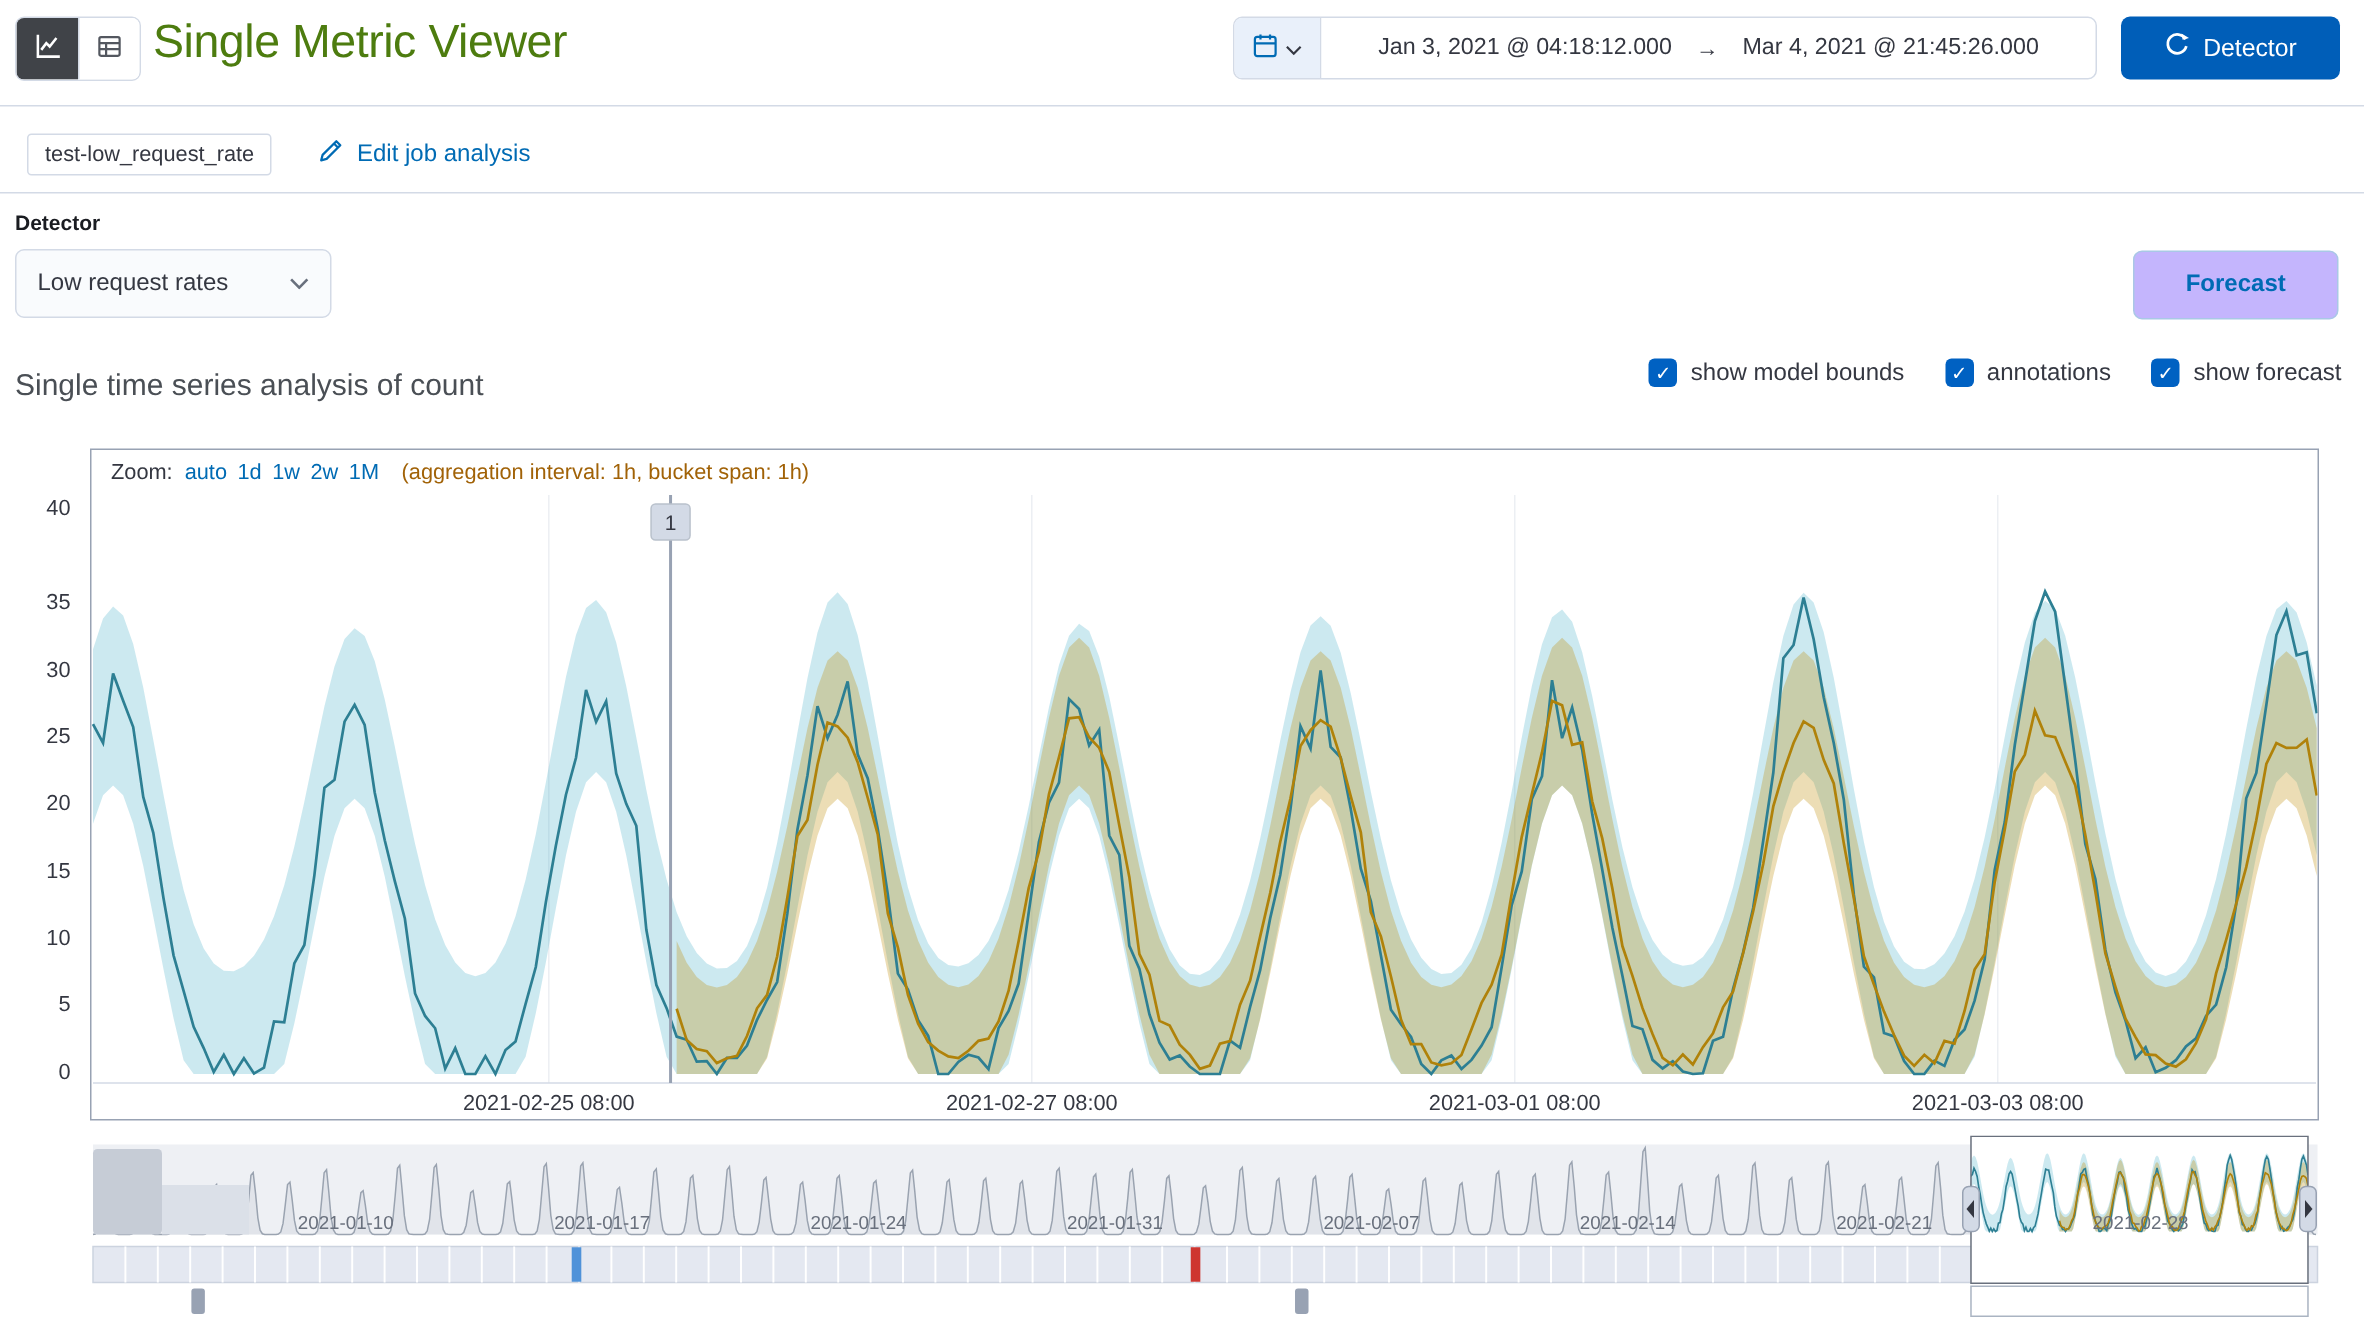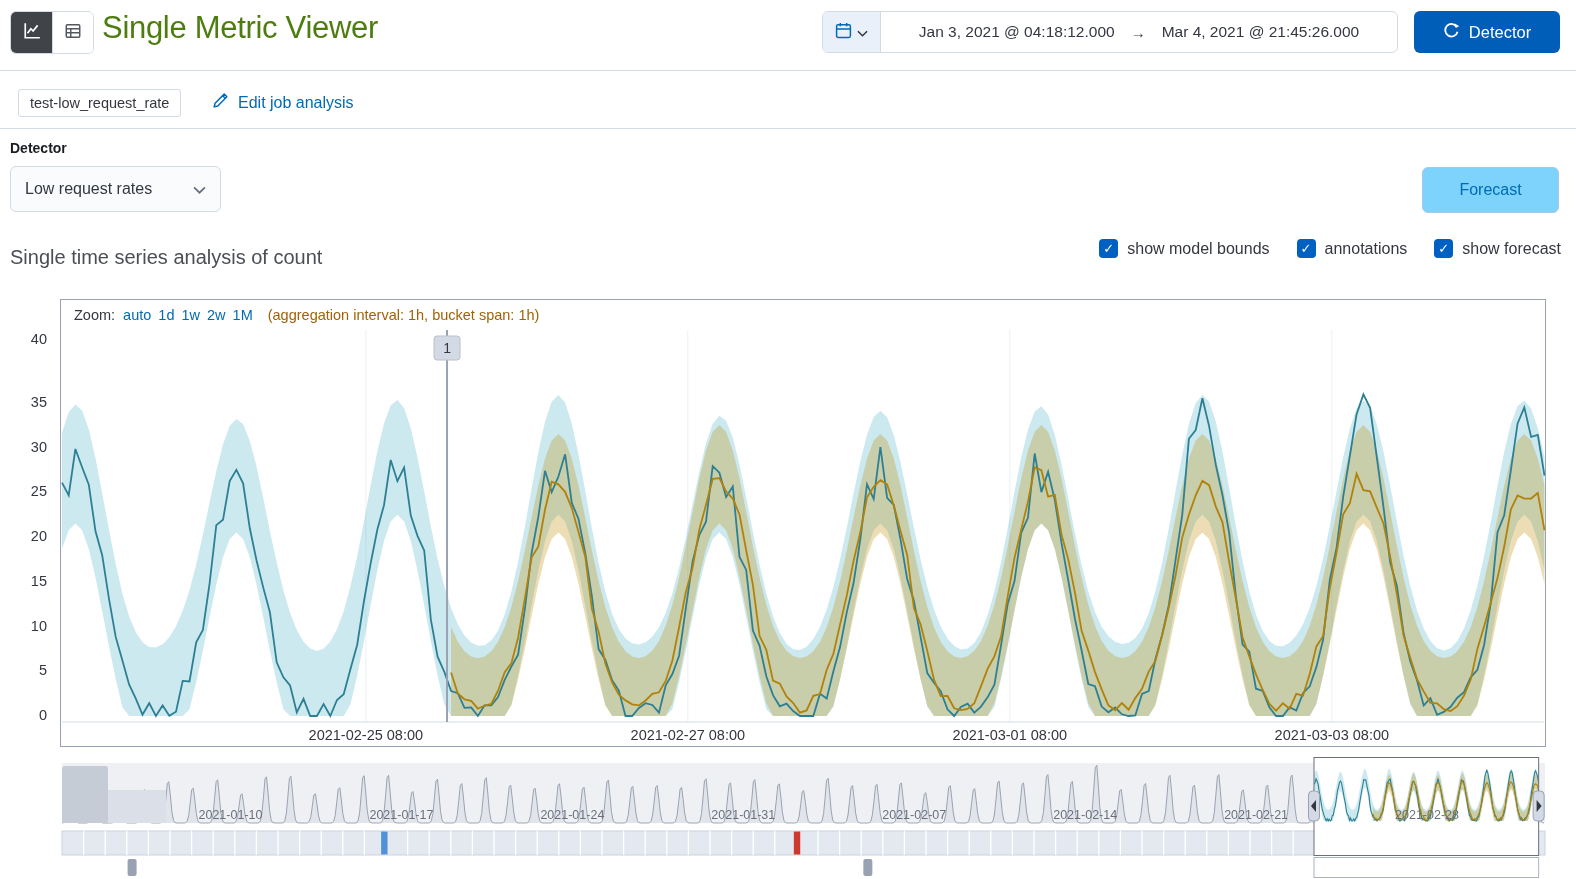--- a/index.html
+++ b/index.html
@@ -25,21 +25,21 @@
 
 .divider{position:absolute;left:0;width:1576px;height:1px;background:#d3dae6}
 .d1{top:70px}.d2{top:128px}
 
 .job-badge{position:absolute;left:18px;top:89px;height:28px;display:inline-flex;align-items:center;padding:0 11px;border:1px solid #d3dae6;border-radius:3px;font-size:14.5px;color:#343741;background:#fff}
 .edit-link{position:absolute;left:212px;top:92px;display:flex;align-items:center;gap:9px;color:#006BB4;font-size:16px;text-decoration:none;cursor:pointer}
 
 .detector-label{position:absolute;left:10px;top:140px;font-size:14px;font-weight:700;color:#1a1c21}
 .detector-select{position:absolute;left:10px;top:166px;width:211px;height:46px;background:#f9fbfd;border:1px solid #d3dae6;border-radius:6px;display:flex;align-items:center;justify-content:space-between;padding:12px 14px;font-size:16px;color:#343741;cursor:pointer}
 
-.forecast-btn{position:absolute;left:1422px;top:167px;width:137px;height:46px;background:#7dd3fc;border:1px solid #a9c8e6;border-radius:6px;color:#006BB4;font-size:16px;font-weight:400;font-family:inherit;cursor:pointer}
+.forecast-btn{position:absolute;left:1422px;top:167px;width:137px;height:46px;background:#c4b5fd;border:1px solid #a9c8e6;border-radius:6px;color:#006BB4;font-size:16px;font-weight:700;font-family:inherit;cursor:pointer}
 
 .series-title{position:absolute;left:10px;top:246px;font-size:20px;font-weight:400;color:#4a4f55}
 
 .checkbox-row{position:absolute;right:15px;top:239px;display:flex;align-items:center;gap:27px}
 .cb-item{display:flex;align-items:center;cursor:pointer}
 .cb-box{width:19px;height:19px;border-radius:4px;background:#0061c2;color:#fff;font-size:13px;line-height:19px;text-align:center;margin-right:9px;flex:0 0 auto}
 .cb-label{font-size:16px;color:#343741;white-space:nowrap}
 
 .chart-box{position:absolute;left:60px;top:299px;width:1486px;height:448px;border:1px solid #98a2b3}
 .zoom-bar{position:absolute;left:74px;top:307px;font-size:14.5px;color:#343741;display:flex;align-items:baseline;z-index:3}

